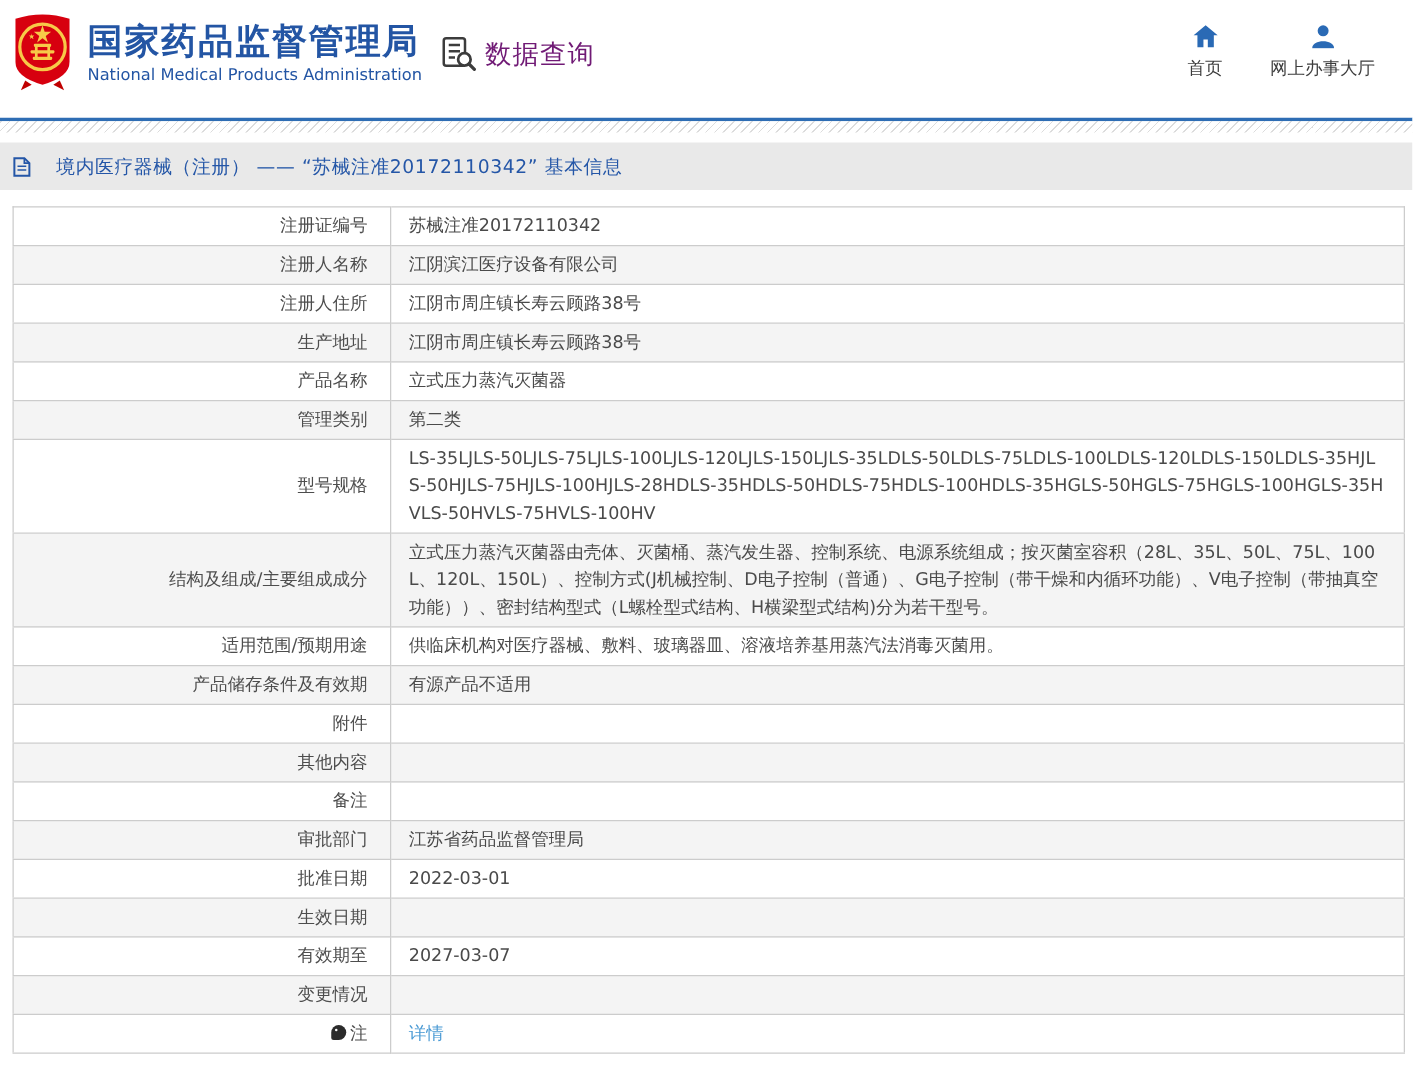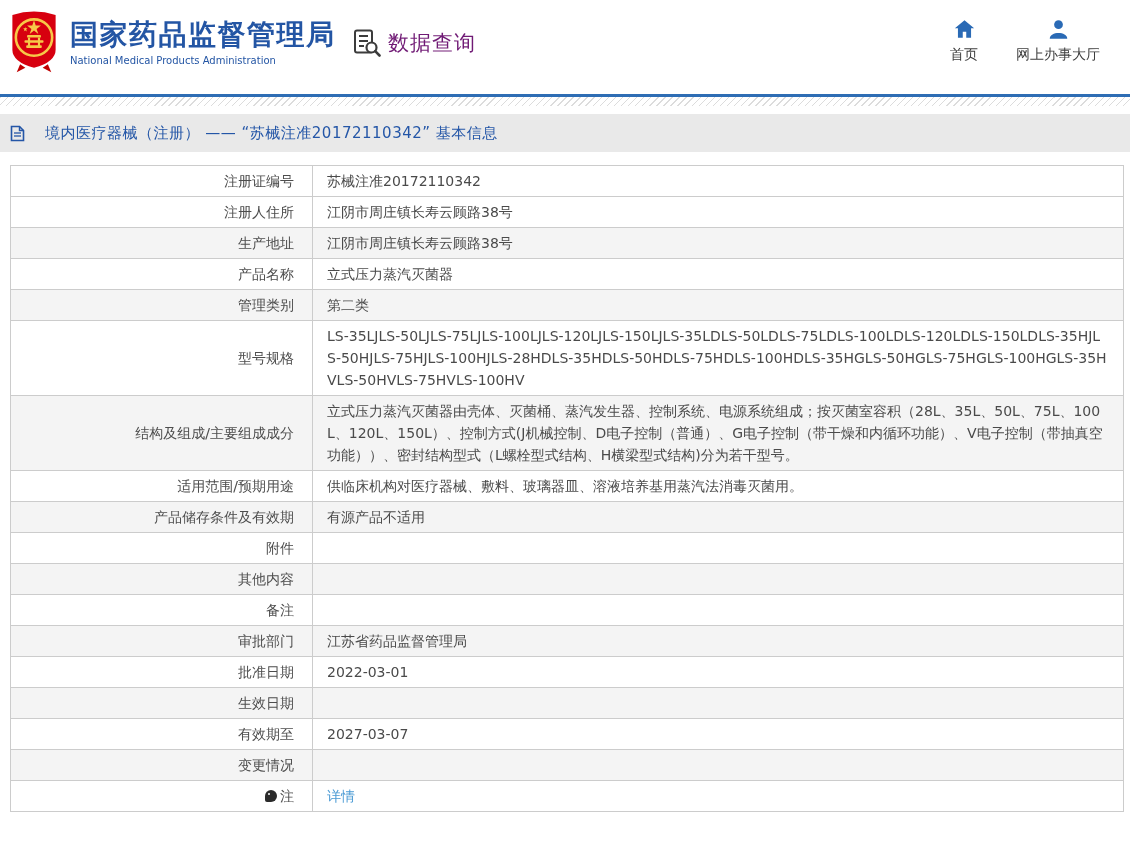--- a/index.html
+++ b/index.html
@@ -5,21 +5,21 @@
   * { margin: 0; padding: 0; box-sizing: border-box; }
   html, body { width: 1130px; background: #fff; font-family: "DejaVu Sans", sans-serif; }
   body { height: 854px; overflow: hidden; position: relative; }
 
   
   .header { position: relative; height: 94px; background: #fff; }
   .logo-block { position: absolute; left: 8px; top: 9px; display: flex; align-items: center; gap: 10px; cursor: pointer; }
   .emblem { width: 52px; height: 64px; }
   .titles { display: flex; flex-direction: column; }
   .cn-title { font-size: 28px; font-weight: bold; color: #2355a4; letter-spacing: 1.5px; line-height: 36px; }
-  .en-title { font-size: 10px; color: #2355a4; margin-top: 2px; }
+  .en-title { font-size: 13px; color: #2355a4; margin-top: 2px; }
 
   .data-query { position: absolute; left: 352px; top: 28px; display: flex; align-items: center; gap: 7px; cursor: pointer; }
   .data-query-label { font-size: 21px; color: #701a75; letter-spacing: 1px; }
 
   .nav-right { position: absolute; right: 30px; top: 19px; display: flex; gap: 38px; }
   .nav-item { display: flex; flex-direction: column; align-items: center; gap: 7px; cursor: pointer; }
   .nav-item-label { font-size: 14px; color: #3d3d3d; }
 
   
   .blue-rule { height: 3px; background: #2e6db4; }
@@ -113,20 +113,24 @@
   <span class="breadcrumb-text">境内医疗器械（注册） —— “苏械注准20172110342” 基本信息</span>
 </div>
 
 <div class="info-table-wrap">
   <table class="info">
     <tbody id="info-rows">
         <tr>
           <td class="lbl"><span>注册证编号</span></td>
           <td class="val"><span>苏械注准20172110342</span></td>
         </tr>
+        <tr class="alt">
+          <td class="lbl"><span>注册人名称</span></td>
+          <td class="val"><span>江阴滨江医疗设备有限公司</span></td>
+        </tr>
         <tr>
           <td class="lbl"><span>注册人住所</span></td>
           <td class="val"><span>江阴市周庄镇长寿云顾路38号</span></td>
         </tr>
         <tr class="alt">
           <td class="lbl"><span>生产地址</span></td>
           <td class="val"><span>江阴市周庄镇长寿云顾路38号</span></td>
         </tr>
         <tr>
           <td class="lbl"><span>产品名称</span></td>

